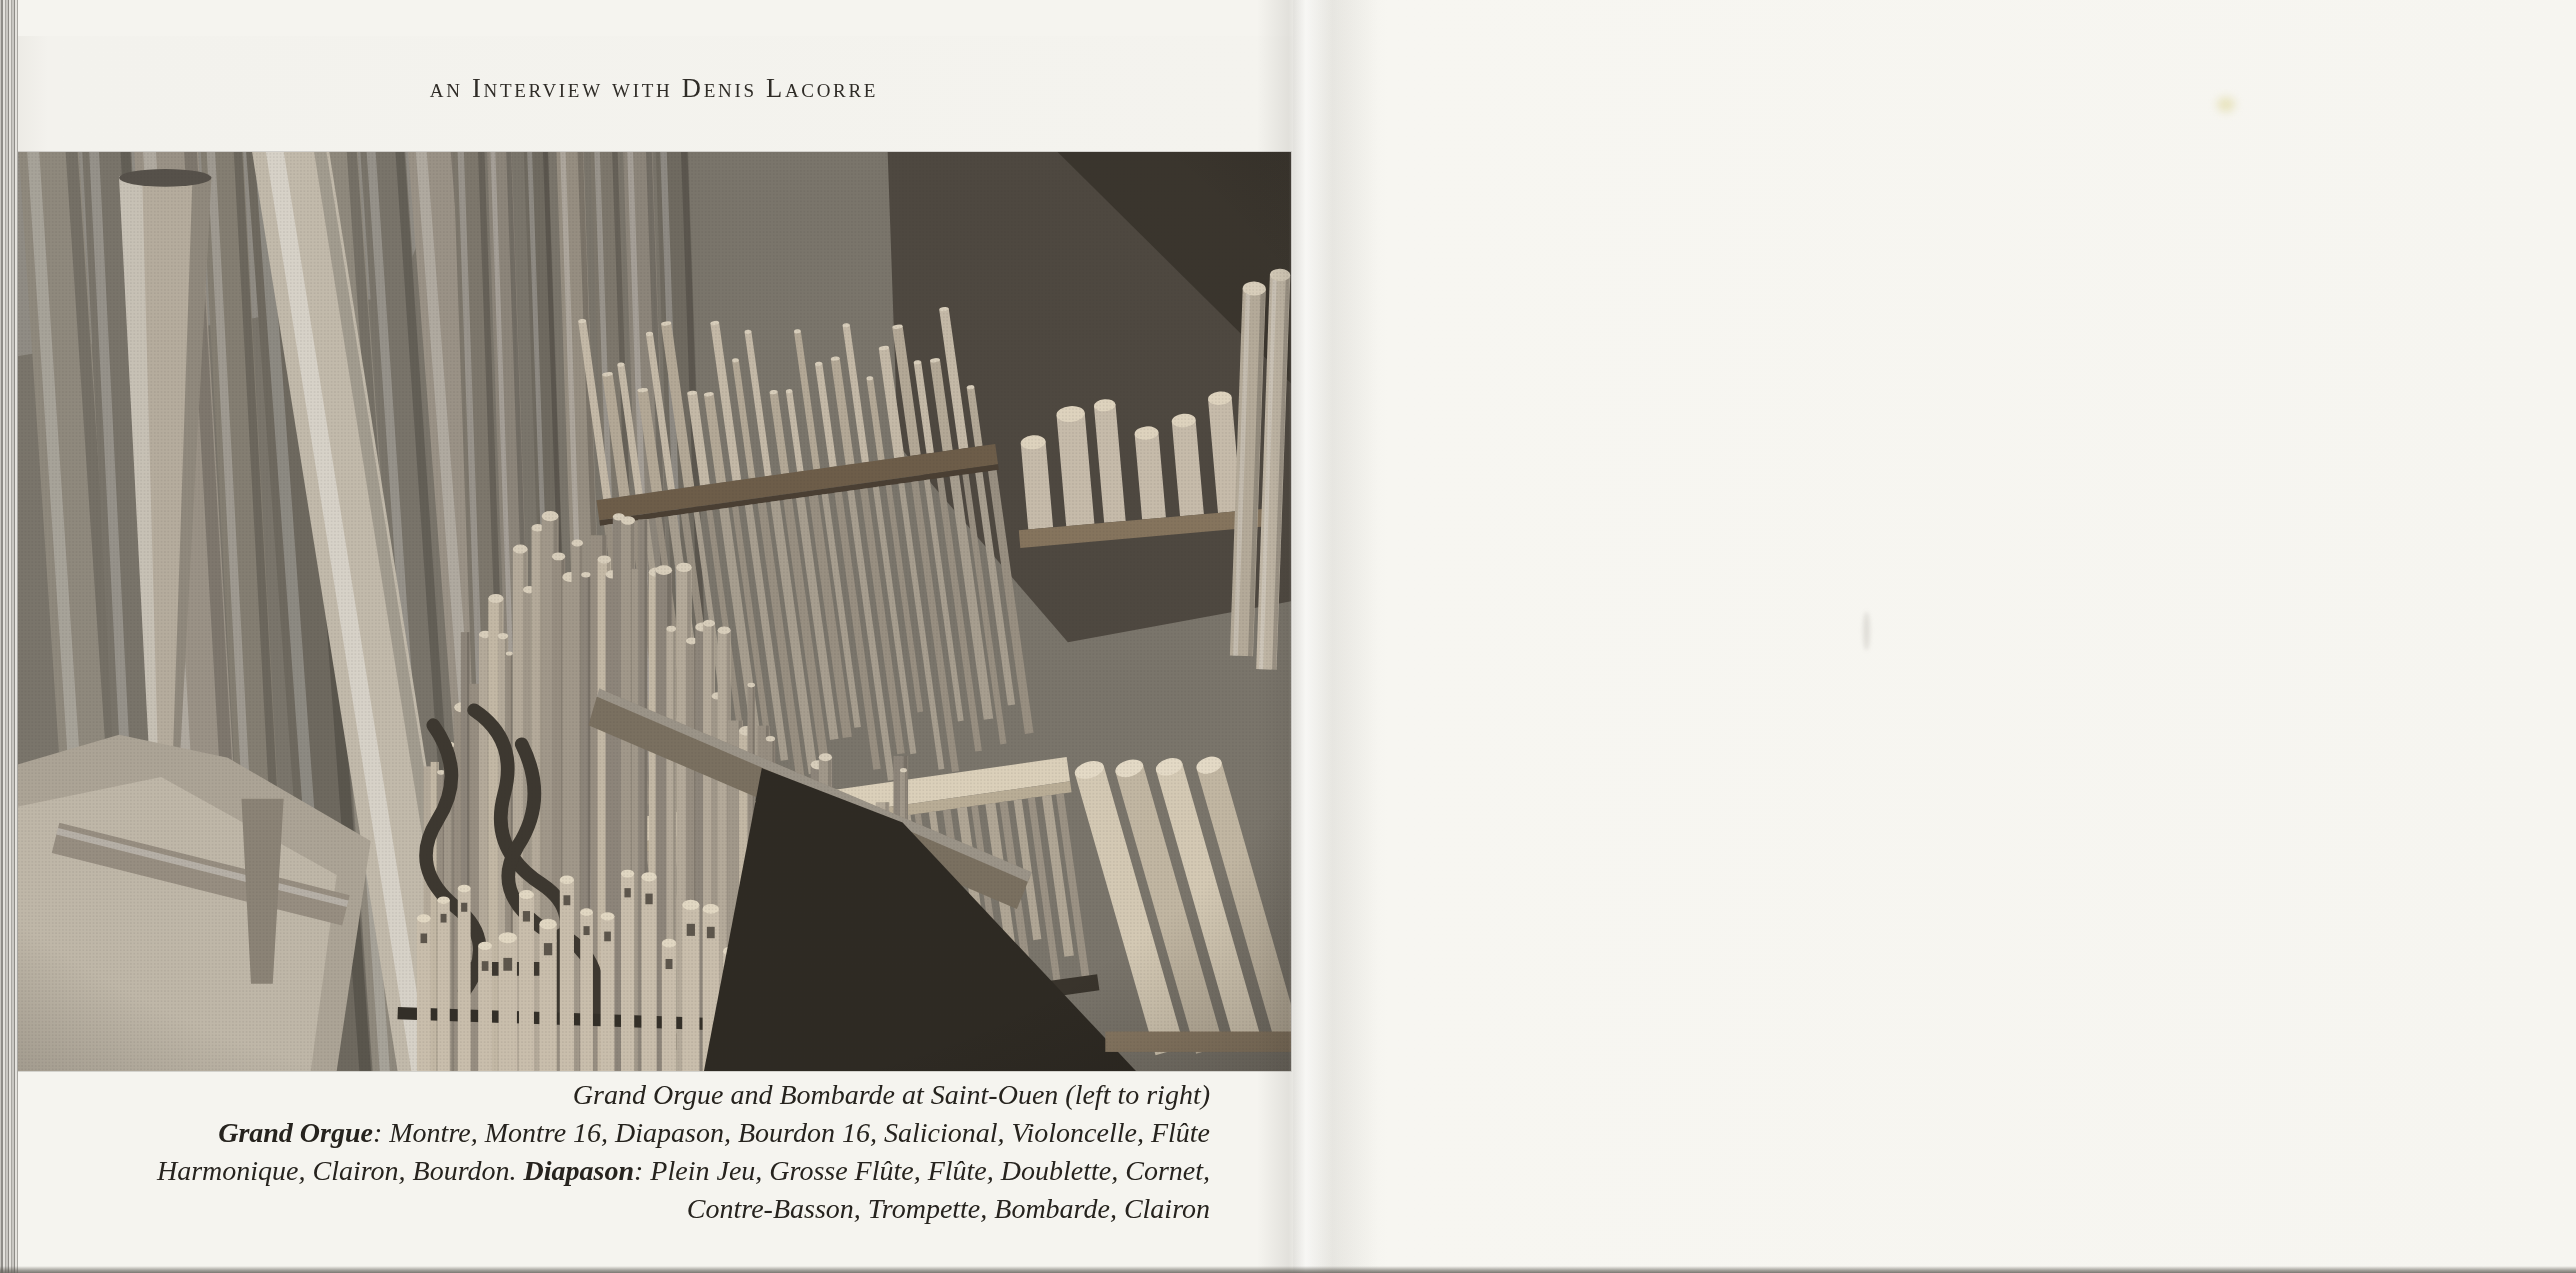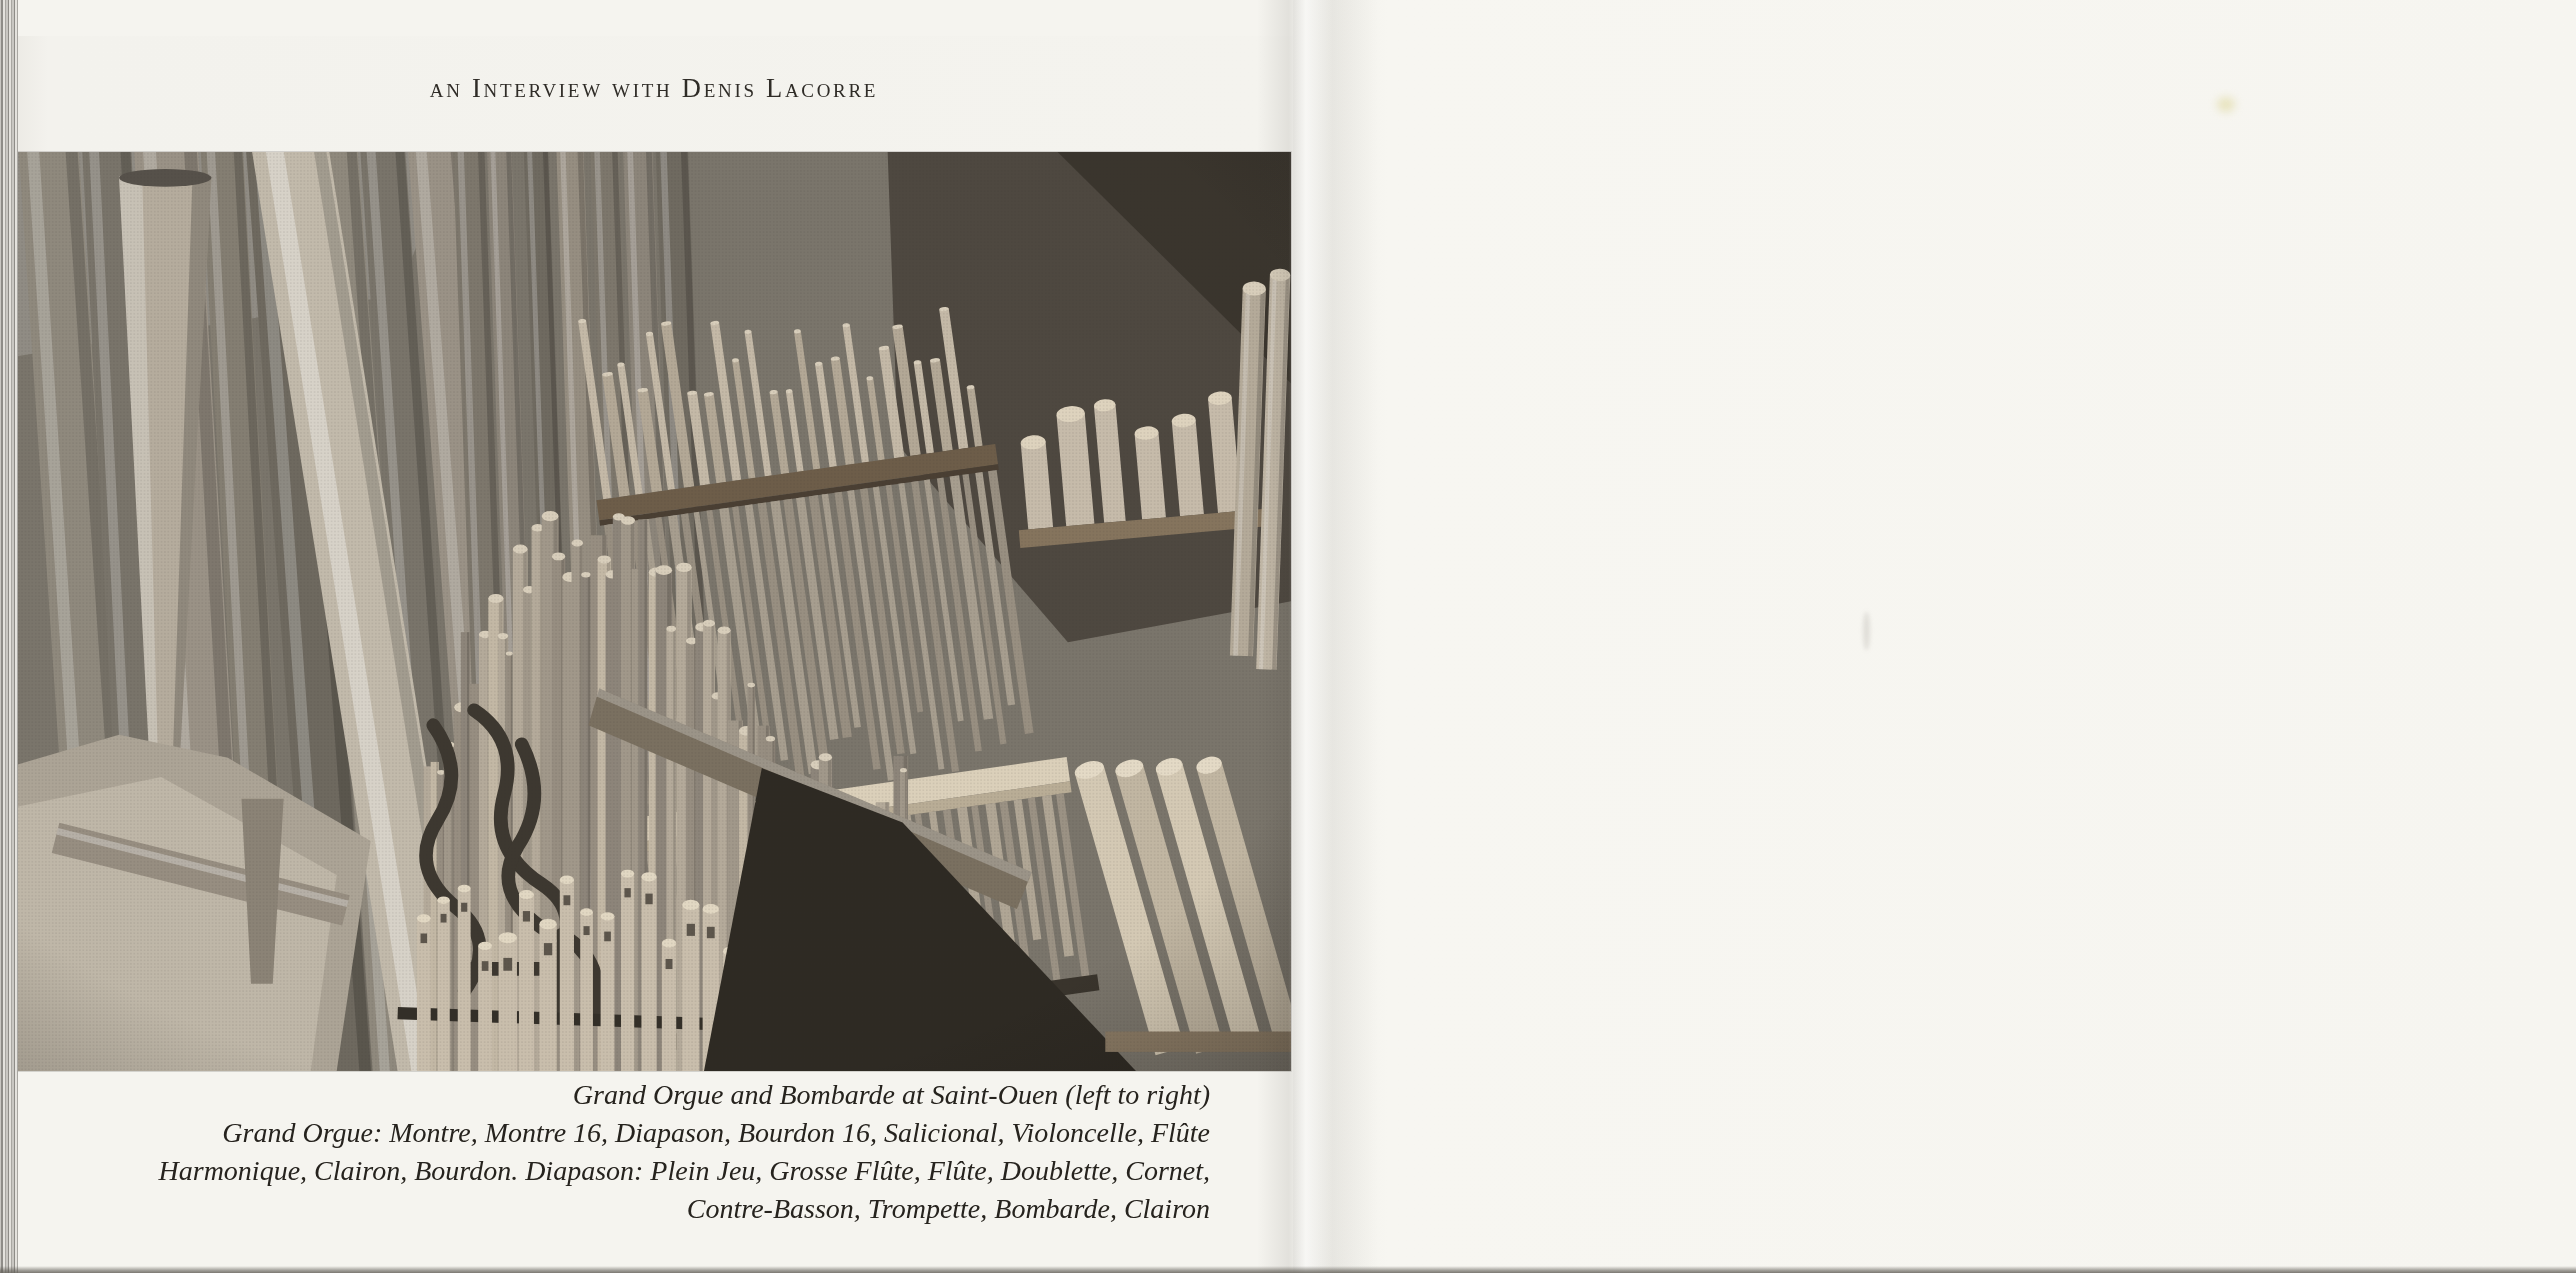--- a/index.html
+++ b/index.html
@@ -40,21 +40,21 @@
   .photo-frame{
     position:absolute;left:17px;top:116px;width:1274px;height:919px;
     background:#7e7970;box-shadow:0 0 0 0.7px rgba(60,56,50,.25);
   }
   .photo-frame svg{display:block;width:100%;height:100%;}
   .caption{
     position:absolute;left:116px;top:1040px;width:1094px;
     font-style:italic;font-size:28px;line-height:38px;color:#26231e;text-align:right;
   }
   .caption .caption-title{display:block;}
-  .caption .division-name{font-weight:normal;}
+  .caption .division-name{font-weight:bold;}
   
   .smudge{position:absolute;border-radius:50%;pointer-events:none;filter:blur(4.1px);}
 </style>
 </head>
 <body>
 
 <div id="spread">
 
   <div class="page-left">
     <div class="running-header left">an Interview with Denis Lacorre</div>

